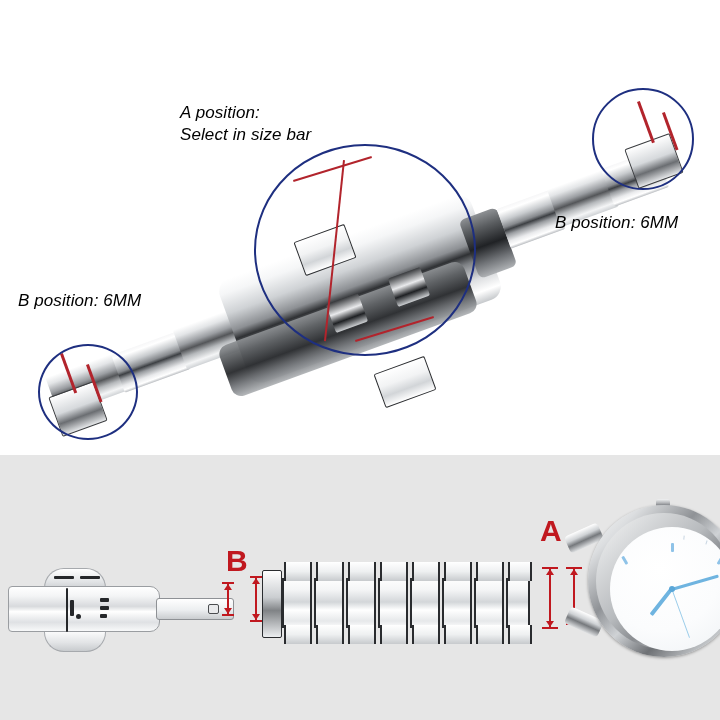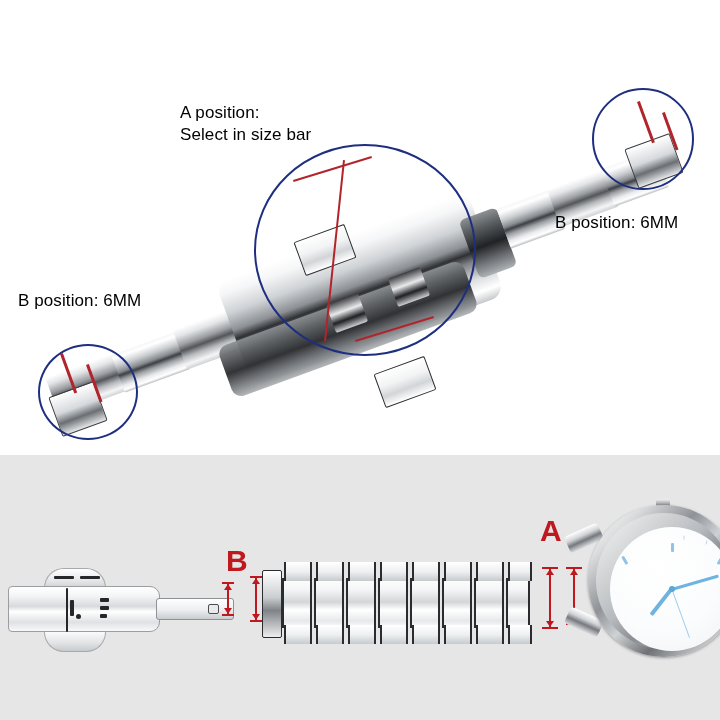--- a/index.html
+++ b/index.html
@@ -20,20 +20,21 @@
     background: #ffffff;
   }
 
   
   #top-panel {
     position: absolute;
     left: 0; top: 0;
     width: 720px; height: 455px;
     background: #ffffff;
     overflow: hidden;
+    font-style: italic;
   }
 
   .label-text {
     position: absolute;
     color: #000000;
     font-family: "Liberation Sans", sans-serif;
     font-size: 17px;
     line-height: 22px;
     white-space: pre-line;
     letter-spacing: 0.1px;

